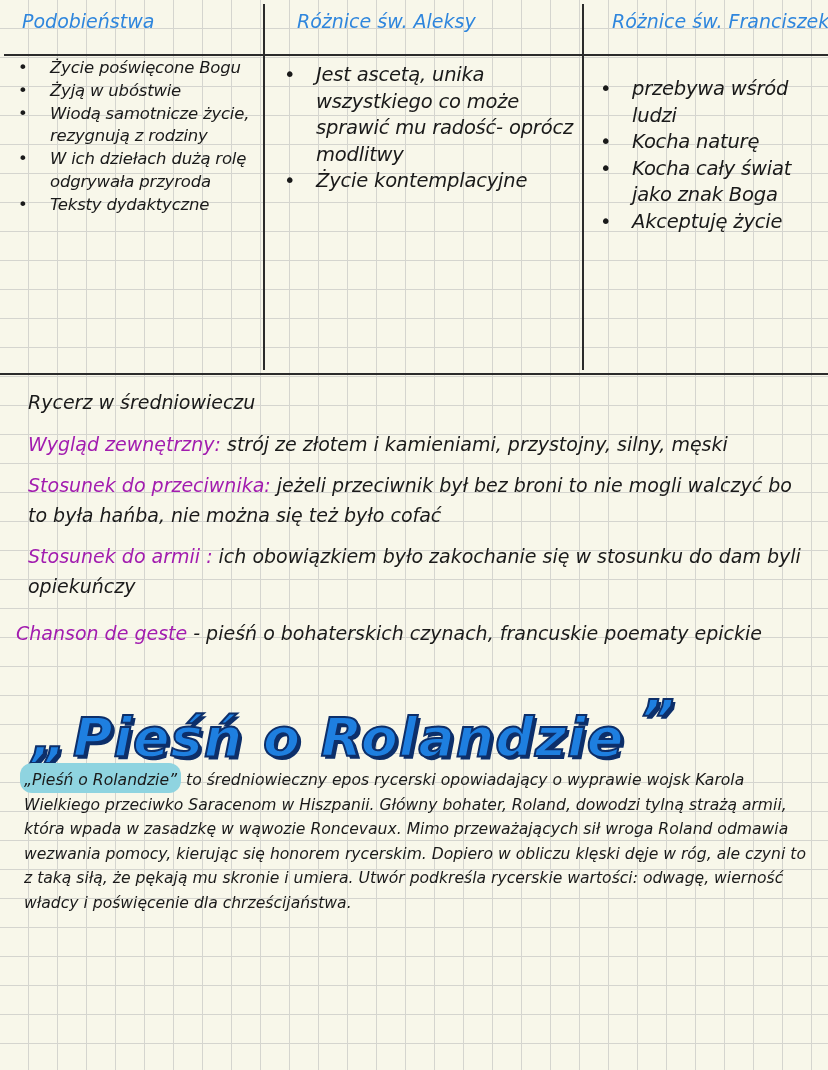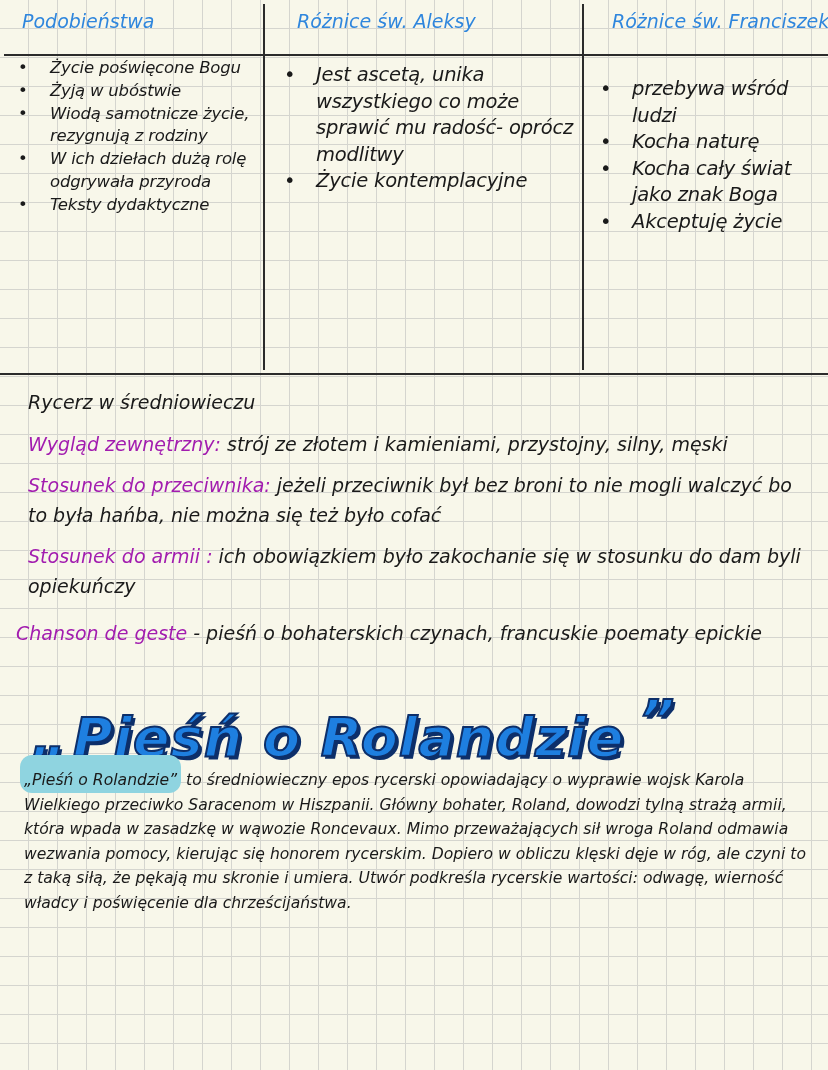--- a/index.html
+++ b/index.html
@@ -44,21 +44,21 @@
     font-style: italic;
     font-size: 54px;
     color: #1e7fe0;
     letter-spacing: 1px;
     -webkit-text-stroke: 2px #0d2f6a;
     text-shadow: 3px 3px 0 #0d2f6a;
   }
 
   
   .para { position: absolute; left: 24px; top: 768px; width: 790px; font-size: 15.6px; line-height: 24.5px; font-style: italic; }
-  .hl { background: #8fd4e0; border-radius: 12px; padding: 16px 4px 4px 4px; margin-left: -4px; }
+  .hl { background: #8fd4e0; border-radius: 12px; padding: 8px 4px 4px 4px; margin-left: -4px; }
 </style>
 </head>
 <body>
 
 <div>
   <div class="rule-v" style="left:263px; top:4px; height:366px;"></div>
   <div class="rule-v" style="left:582px; top:4px; height:366px;"></div>
   <div class="rule-h" style="left:4px; top:54px; width:824px;"></div>
   <div class="rule-h" style="left:0; top:373px; width:828px;"></div>
 

